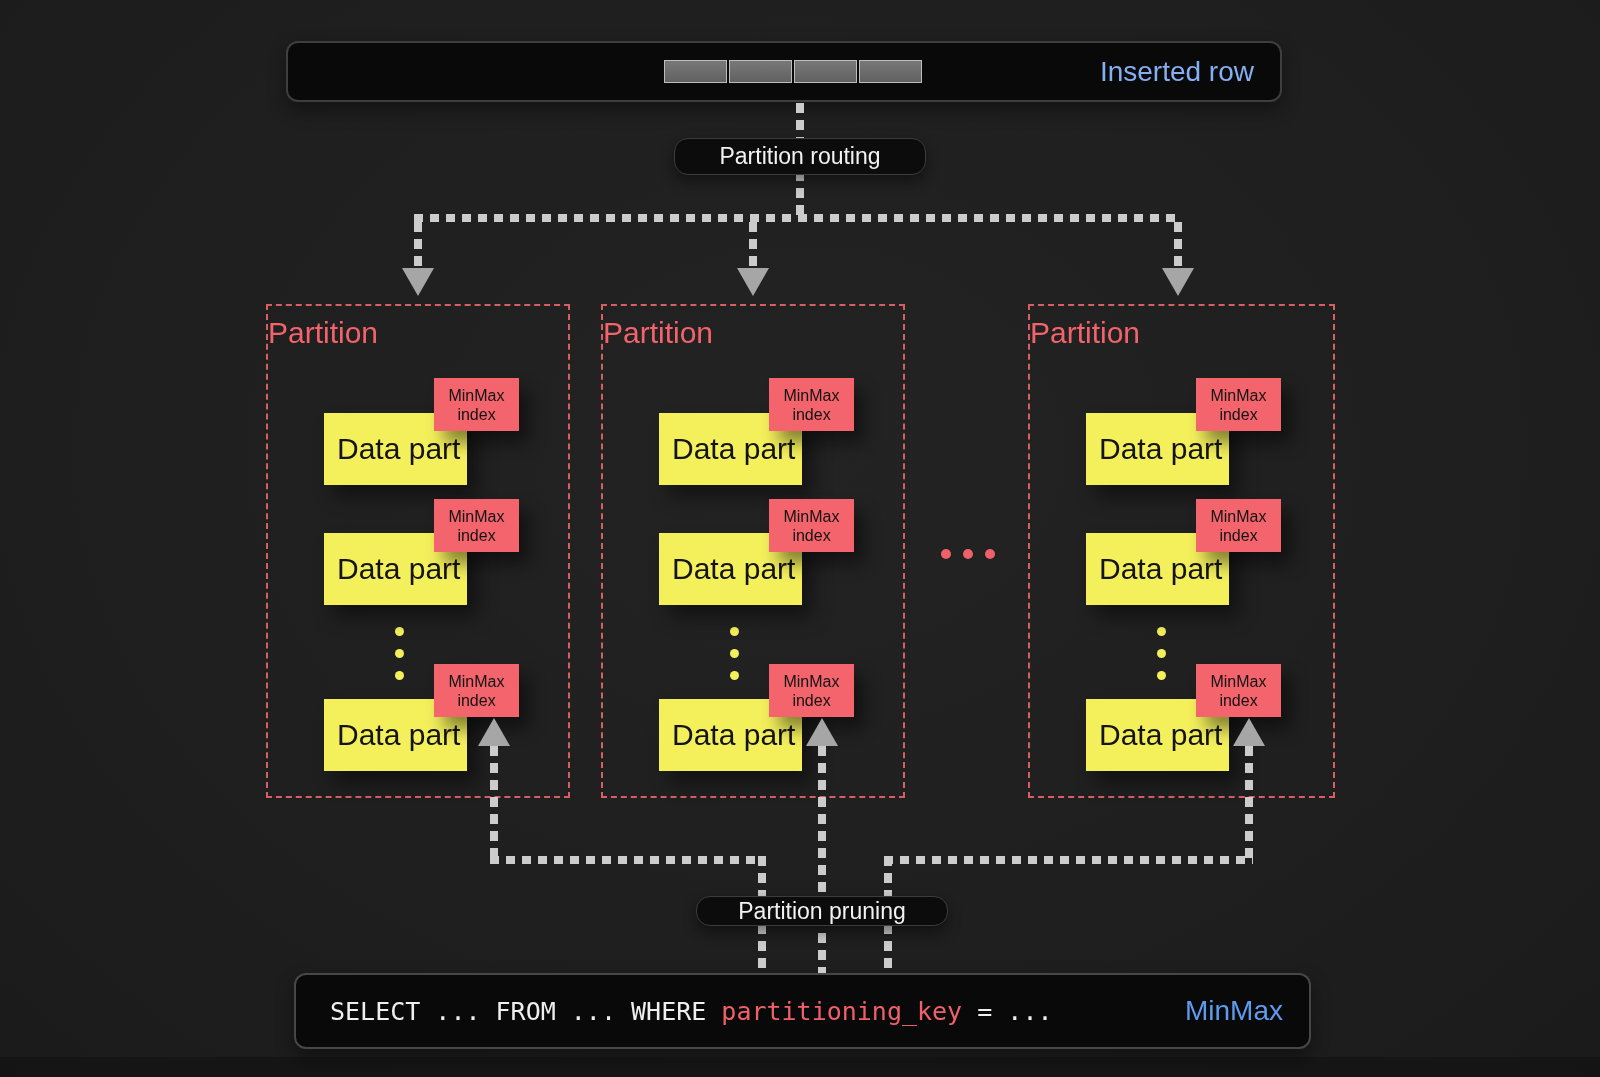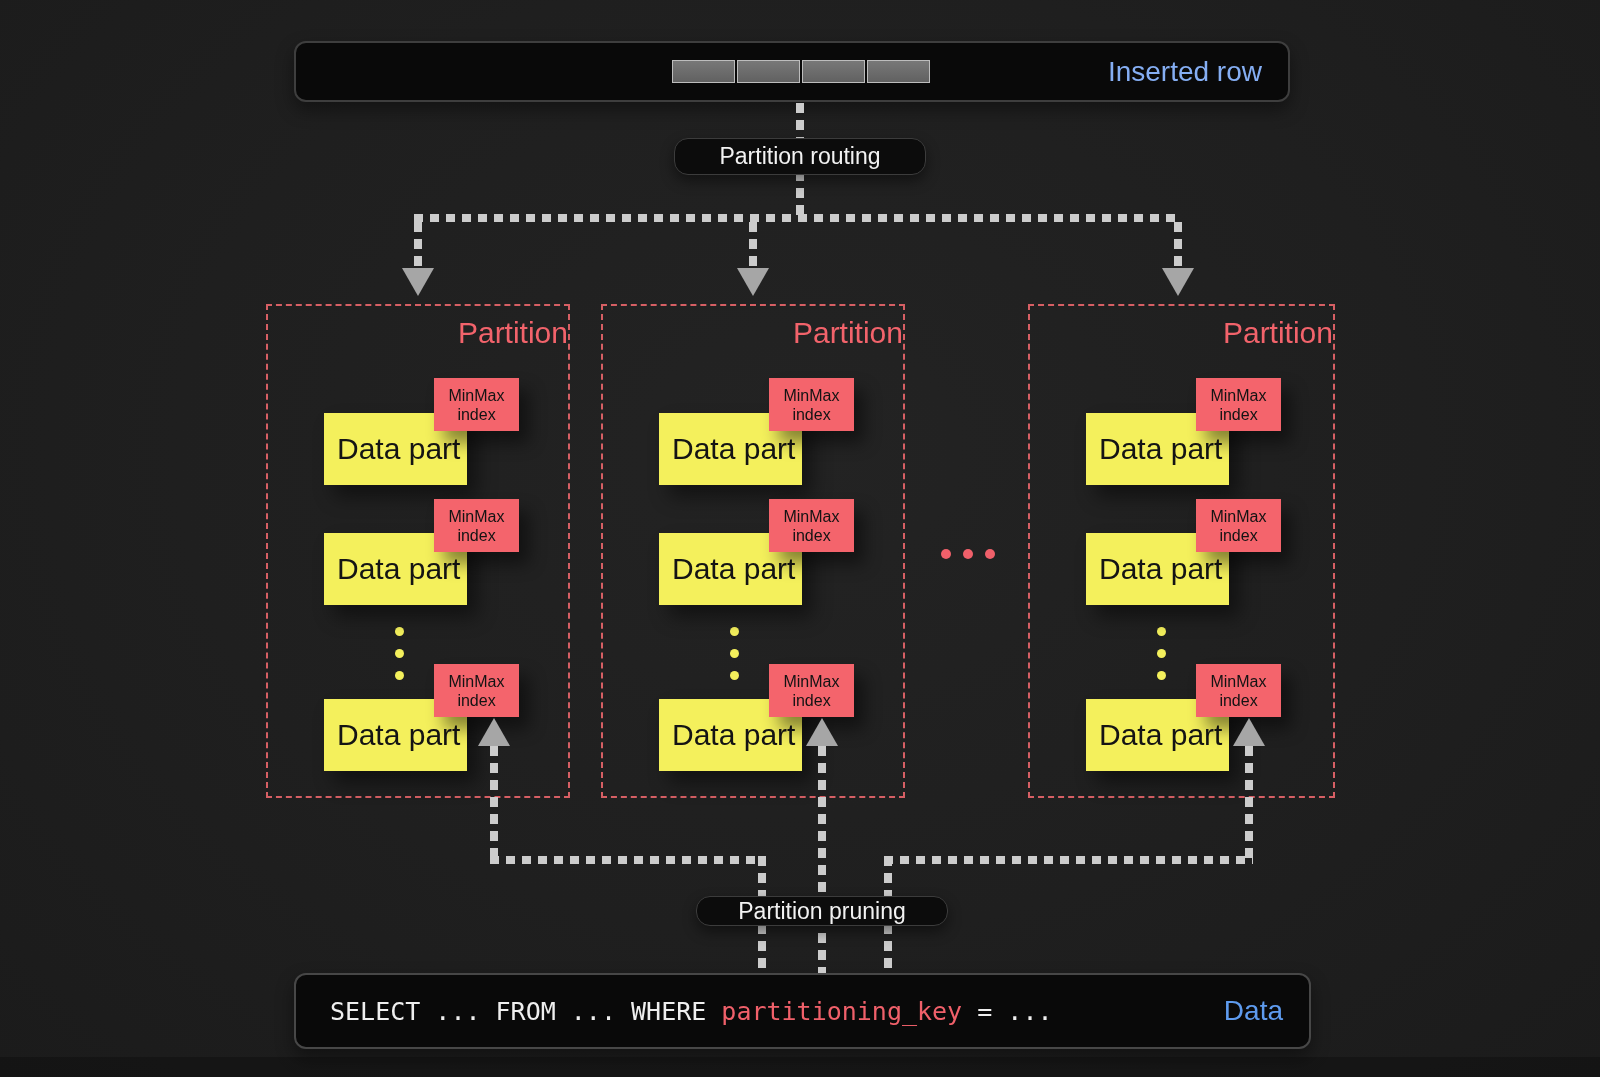--- a/index.html
+++ b/index.html
@@ -7,21 +7,21 @@
   .canvas{
     position:relative;width:1600px;height:1077px;overflow:hidden;
     background:radial-gradient(ellipse at 50% 42%, #232323 0%, #1f1f1f 55%, #1b1b1b 100%);
     font-family:"Liberation Sans","DejaVu Sans",sans-serif;
   }
   
   .bar{
     position:absolute;background:#090909;border:2px solid #3e3e3e;border-radius:12px;
     box-shadow:0 8px 18px rgba(0,0,0,.4);box-sizing:border-box;
   }
-  .top-bar{left:294px;top:41px;width:996px;height:61px;}
+  .top-bar{left:286px;top:41px;width:996px;height:61px;}
   .query-bar{left:294px;top:973px;width:1017px;height:76px;border-color:#474747;}
   .segments{position:absolute;left:376px;top:17px;display:flex;gap:2px;}
   .segment{width:63px;height:23px;background:linear-gradient(180deg,#787878,#616161);border:1px solid #bdbdbd;box-sizing:border-box;}
   .bar-label{position:absolute;right:26px;top:50%;transform:translateY(-50%);font-size:28px;}
   .blue-ins{color:#85aef3;}
   .blue-query{color:#5e9bee;}
   .query-text{
     position:absolute;left:34px;top:50%;transform:translateY(-50%);
     font-family:"DejaVu Sans Mono","Liberation Mono",monospace;font-size:25px;color:#efefef;white-space:pre;
   }
@@ -39,21 +39,21 @@
   .hline{height:8px;background-image:repeating-linear-gradient(90deg,#cccccc 0,#cccccc 9px,transparent 9px,transparent 16px);}
   .vline{width:8px;background-image:repeating-linear-gradient(180deg,#cccccc 0,#cccccc 10px,transparent 10px,transparent 17px);}
   .arrow{position:absolute;width:0;height:0;z-index:3;}
   .arrow-down{border-left:16px solid transparent;border-right:16px solid transparent;border-top:28px solid #a6a6a6;}
   .arrow-up{border-left:16px solid transparent;border-right:16px solid transparent;border-bottom:28px solid #a6a6a6;}
   
   .partition{position:absolute;top:304px;height:494px;border:2px dashed #d65f64;box-sizing:border-box;z-index:2;}
   .p1{left:266px;width:304px;}
   .p2{left:601px;width:304px;}
   .p3{left:1028px;width:307px;}
-  .partition-title{position:absolute;top:10px;left:0;width:100%;text-align:right;font-size:30px;color:#f2636b;}
+  .partition-title{position:absolute;top:10px;left:0;width:100%;text-align:left;font-size:30px;color:#f2636b;}
   .dp{
     position:absolute;left:56px;width:143px;height:72px;background:#f4f05c;color:#141414;
     font-size:30px;display:flex;align-items:center;padding-left:13px;box-sizing:border-box;
     box-shadow:10px 12px 18px rgba(0,0,0,.45);z-index:1;
   }
   .tag{
     position:absolute;left:166px;width:85px;height:53px;background:#f4646c;color:#131313;
     font-size:16px;line-height:19px;display:flex;align-items:center;justify-content:center;text-align:center;
     box-shadow:10px 12px 16px rgba(0,0,0,.45);z-index:2;box-sizing:border-box;padding:0 3px;
   }
@@ -141,17 +141,17 @@
   <div class="vline" style="left:818px;top:746px;height:227px;"></div>
   <div class="vline" style="left:1245px;top:746px;height:114px;"></div>
   <div class="hline" style="left:490px;top:856px;width:276px;"></div>
   <div class="vline" style="left:758px;top:856px;height:117px;"></div>
   <div class="hline" style="left:884px;top:856px;width:369px;"></div>
   <div class="vline" style="left:884px;top:856px;height:117px;"></div>
   <div class="pill pruning-pill">Partition pruning</div>
 
   <div class="bar query-bar">
     <div class="query-text"><span>SELECT ... FROM ... WHERE </span><span class="key-token">partitioning_key</span><span> = ...</span></div>
-    <span class="bar-label blue-query">Data</span>
+    <span class="bar-label blue-query">MinMax</span>
   </div>
 
   <div class="bottom-shade"></div>
 </div>
 
 </body></html>

